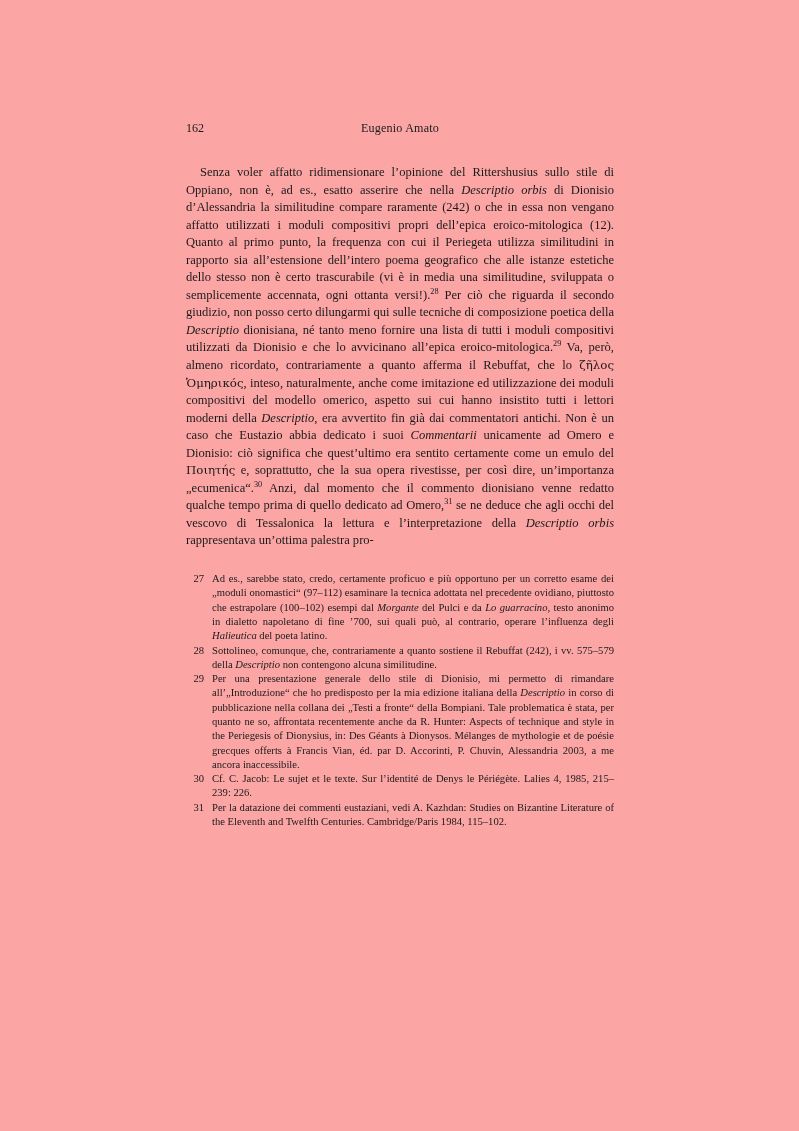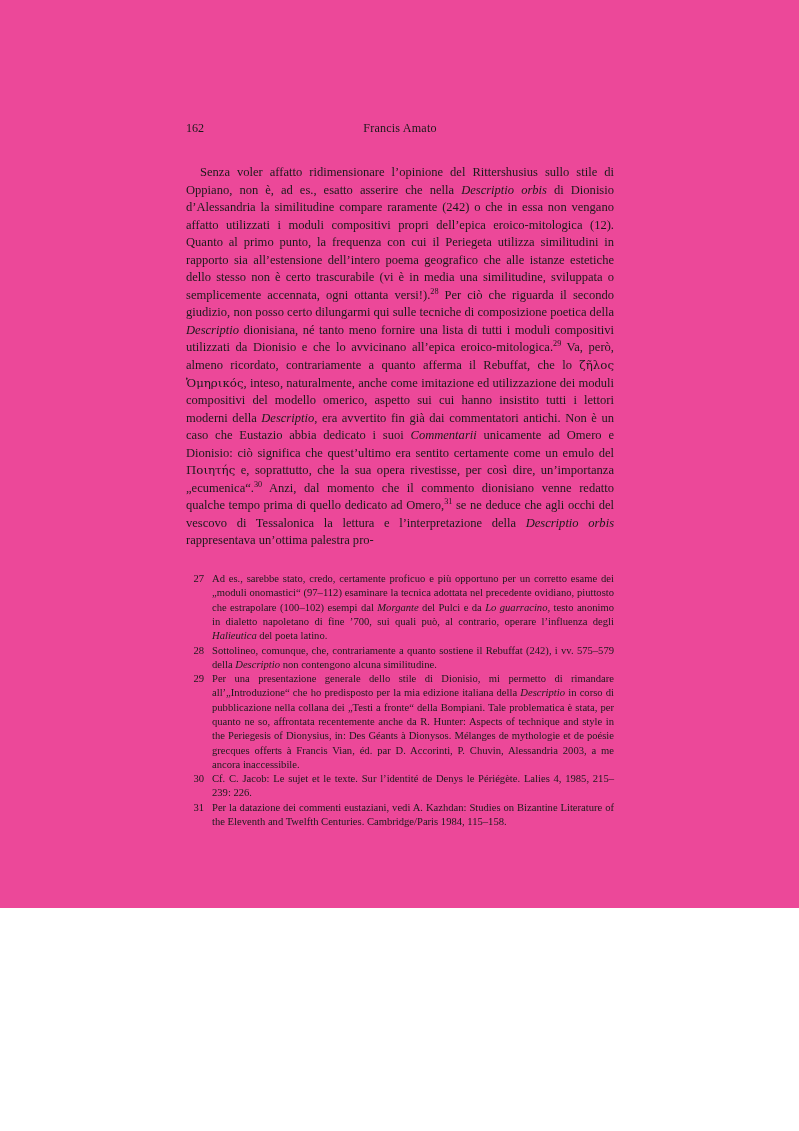--- a/index.html
+++ b/index.html
@@ -7,22 +7,22 @@
     padding: 0;
     background: #ffffff;
   }
   body {
     font-family: "Liberation Serif", "DejaVu Serif", serif;
     color: #1a1a1a;
   }
   .page {
     position: relative;
     width: 799px;
-    height: 908px;
-    background: #ec4899;
+    height: 1131px;
+    background: #fca5a5;
     margin: 0 auto;
     overflow: hidden;
   }
   .content {
     position: absolute;
     left: 186px;
     top: 118px;
     width: 428px;
   }
   
@@ -95,21 +95,21 @@
 </style>
 </head>
 <body>
 
 <div class="page">
 
   <div class="content">
 
     <div class="runhead">
       <span class="folio">162</span>
-      <span class="runtitle">Francis Amato</span>
+      <span class="runtitle">Eugenio Amato</span>
     </div>
 
     <div class="body-text">
       <p class="indent">Senza voler affatto ridimensionare l’opinione del Rittershusius sullo stile di Oppiano, non è, ad es., esatto asserire che nella <i>Descriptio orbis</i> di Dionisio d’Alessandria la similitudine compare raramente (242) o che in essa non vengano affatto utilizzati i moduli compositivi propri dell’epica eroico-mitologica (12). Quanto al primo punto, la frequenza con cui il Periegeta utilizza similitudini in rapporto sia all’estensione dell’intero poema geografico che alle istanze estetiche dello stesso non è certo trascurabile (vi è in media una similitudine, sviluppata o semplicemente accennata, ogni ottanta versi!).<sup>28</sup> Per ciò che riguarda il secondo giudizio, non posso certo dilungarmi qui sulle tecniche di composizione poetica della <i>Descriptio</i> dionisiana, né tanto meno fornire una lista di tutti i moduli compositivi utilizzati da Dionisio e che lo avvicinano all’epica eroico-mitologica.<sup>29</sup> Va, però, almeno ricordato, contrariamente a quanto afferma il Rebuffat, che lo <span class="grk">ζῆλος Ὁμηρικóς</span>, inteso, naturalmente, anche come imitazione ed utilizzazione dei moduli compositivi del modello omerico, aspetto sui cui hanno insistito tutti i lettori moderni della <i>Descriptio</i>, era avvertito fin già dai commentatori antichi. Non è un caso che Eustazio abbia dedicato i suoi <i>Commentarii</i> unicamente ad Omero e Dionisio: ciò significa che quest’ultimo era sentito certamente come un emulo del <span class="grk">Ποιητής</span> e, soprattutto, che la sua opera rivestisse, per così dire, un’importanza „ecumenica“.<sup>30</sup> Anzi, dal momento che il commento dionisiano venne redatto qualche tempo prima di quello dedicato ad Omero,<sup>31</sup> se ne deduce che agli occhi del vescovo di Tessalonica la lettura e l’interpretazione della <i>Descriptio orbis</i> rappresentava un’ottima palestra pro-</p>
     </div>
 
     <div class="footnotes">
       <div class="fn">
         <span class="num">27</span>
         <span>Ad es., sarebbe stato, credo, certamente proficuo e più opportuno per un corretto esame dei „moduli onomastici“ (97–112) esaminare la tecnica adottata nel precedente ovidiano, piuttosto che estrapolare (100–102) esempi dal <i>Morgante</i> del Pulci e da <i>Lo guarracino,</i> testo anonimo in dialetto napoletano di fine ’700, sui quali può, al contrario, operare l’influenza degli <i>Halieutica</i> del poeta latino.</span>
@@ -121,18 +121,18 @@
       <div class="fn">
         <span class="num">29</span>
         <span>Per una presentazione generale dello stile di Dionisio, mi permetto di rimandare all’„Introduzione“ che ho predisposto per la mia edizione italiana della <i>Descriptio</i> in corso di pubblicazione nella collana dei „Testi a fronte“ della Bompiani. Tale problematica è stata, per quanto ne so, affrontata recentemente anche da R. Hunter: Aspects of technique and style in the Periegesis of Dionysius, in: Des Géants à Dionysos. Mélanges de mythologie et de poésie grecques offerts à Francis Vian, éd. par D. Accorinti, P. Chuvin, Alessandria 2003, a me ancora inaccessibile.</span>
       </div>
       <div class="fn">
         <span class="num">30</span>
         <span>Cf. C. Jacob: Le sujet et le texte. Sur l’identité de Denys le Périégète. Lalies 4, 1985, 215–239: 226.</span>
       </div>
       <div class="fn">
         <span class="num">31</span>
-        <span>Per la datazione dei commenti eustaziani, vedi A. Kazhdan: Studies on Bizantine Literature of the Eleventh and Twelfth Centuries. Cambridge/Paris 1984, 115–158.</span>
+        <span>Per la datazione dei commenti eustaziani, vedi A. Kazhdan: Studies on Bizantine Literature of the Eleventh and Twelfth Centuries. Cambridge/Paris 1984, 115–102.</span>
       </div>
     </div>
 
   </div>
 </div>
 
 </body></html>

